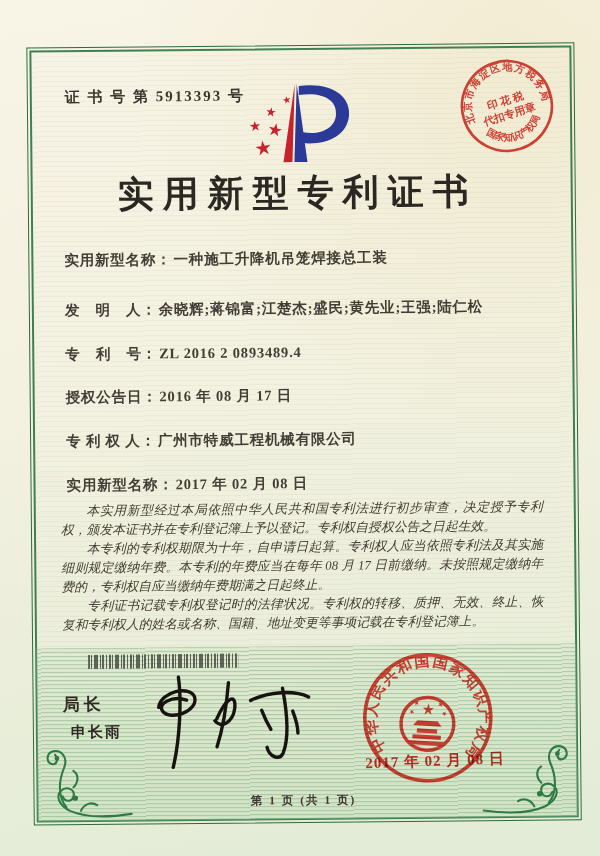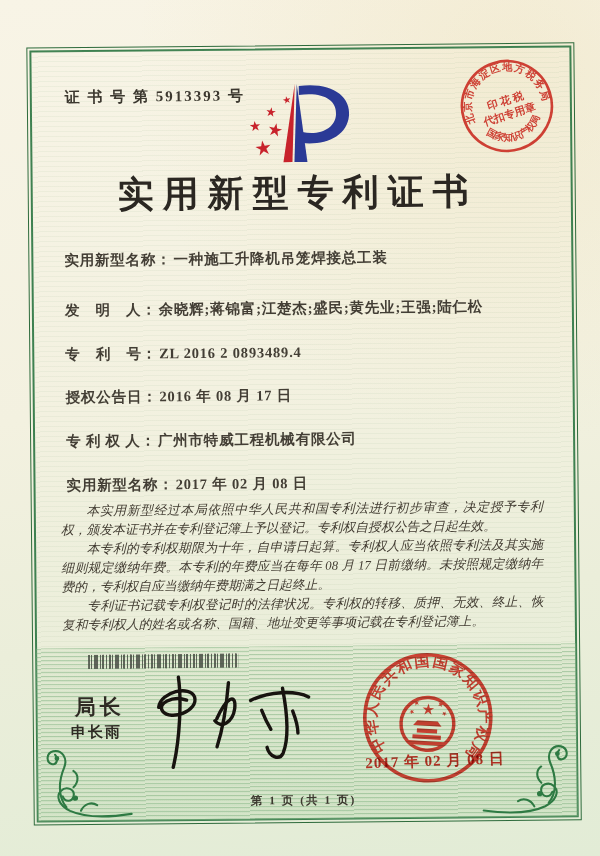--- a/index.html
+++ b/index.html
@@ -28,21 +28,21 @@
   .field{position:absolute;left:66px;white-space:nowrap;font-size:14.5px;font-weight:600;letter-spacing:.8px;color:#433e35;}
   .field .lbl{margin-right:2px;}
   .f0{top:249px}.f1{top:299px}.f2{top:343px}.f3{top:386px}.f4{top:430px}.f5{top:474px}
   .paras{position:absolute;left:60px;top:500px;width:482px;font-size:12.8px;line-height:19px;
     text-align:justify;font-style:italic;font-weight:500;color:#423c32;}
   .paras p{margin:0;text-indent:2em;}
   .barcode{position:absolute;left:86px;top:653px;width:150px;height:14px;opacity:.8;
     background:
       repeating-linear-gradient(90deg,#3f443b 0 1px,transparent 1px 3px),
       repeating-linear-gradient(90deg,#3f443b 0 2px,transparent 2px 7px);}
-  .director-title{position:absolute;left:72px;top:691px;font-size:21px;font-weight:700;letter-spacing:4px;color:#2f2b24;}
+  .director-title{position:absolute;left:60px;top:691px;font-size:17px;font-weight:700;letter-spacing:4px;color:#2f2b24;}
   .director-name{position:absolute;left:68px;top:721px;font-size:15px;font-weight:700;letter-spacing:2px;color:#2f2b24;text-align:center;}
   .signature{position:absolute;left:132px;top:666px;width:190px;height:105px;}
   .office-seal{position:absolute;left:358px;top:652px;width:134px;height:134px;mix-blend-mode:multiply;opacity:.95;transform:rotate(4deg);}
   .seal-date{position:absolute;left:362px;top:753px;font-size:15px;font-weight:700;letter-spacing:1px;
     color:#c43326;mix-blend-mode:multiply;transform:rotate(-1.5deg);white-space:nowrap;}
   .footer{position:absolute;left:0;right:0;top:793px;text-align:center;font-size:11.5px;letter-spacing:2px;font-weight:600;color:#3c382f;}
   .flourish{position:absolute;width:104px;height:86px;bottom:32px;}
   .flourish.left{left:28px;}
   .flourish.right{right:20px;transform:scaleX(-1);}
   svg text{font-family:"Liberation Serif","DejaVu Serif",serif;}

